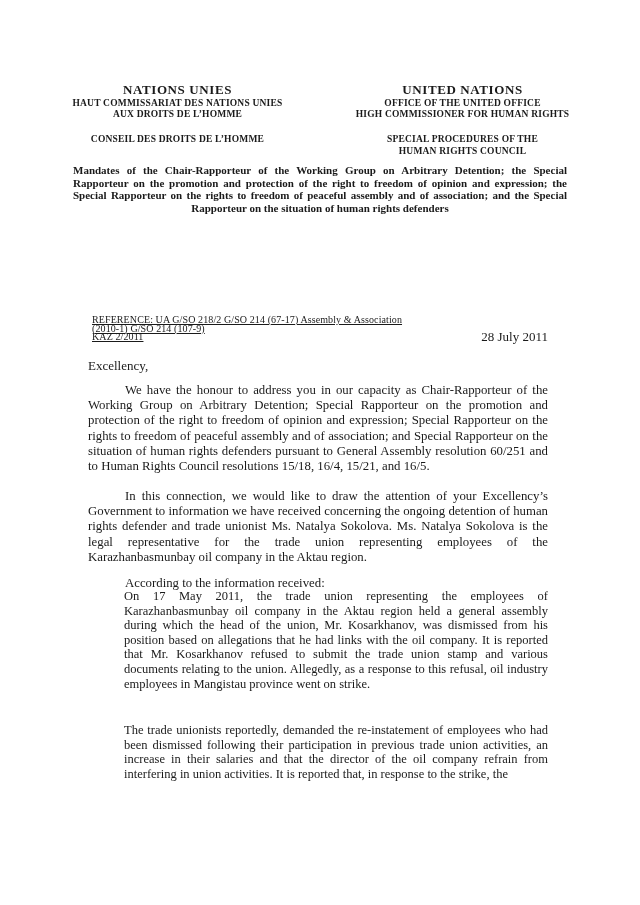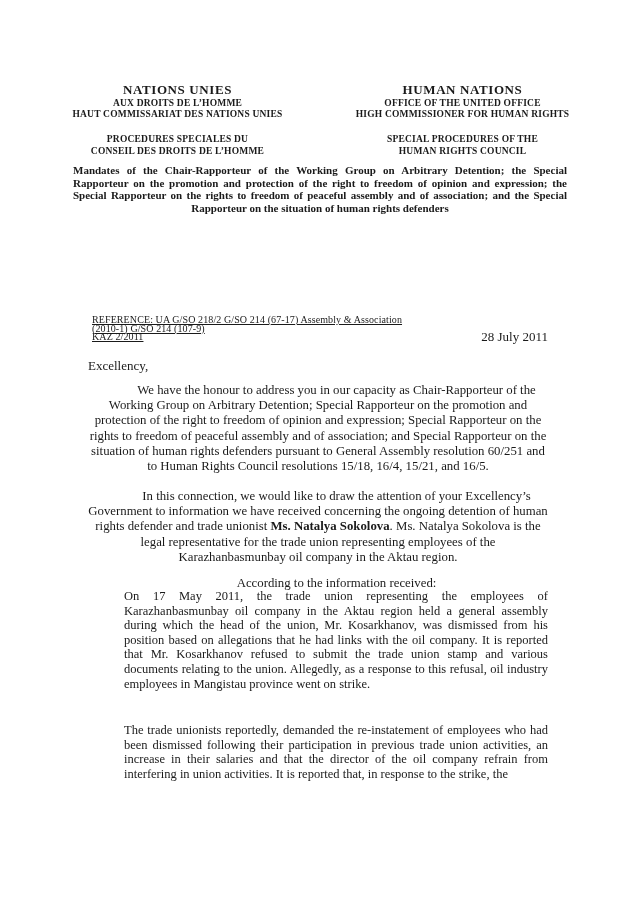--- a/index.html
+++ b/index.html
@@ -56,53 +56,52 @@
     position: absolute;
     top: 358px; left: 88px;
     font-size: 13px;
   }
   .para {
     position: absolute;
     left: 88px; width: 460px;
     font-size: 12.8px; line-height: 15.2px;
     text-align: justify;
   }
-  .para.indent { text-indent: 37px; text-align: center; }
+  .para.indent { text-indent: 37px; }
   .p1 { top: 383px; }
   .p2 { top: 489px; }
   .p3 { top: 576px; text-align: left; }
   .quote {
     position: absolute;
     left: 124px; width: 424px;
     font-size: 12.5px; line-height: 14.6px;
     text-align: justify;
   }
   .q1 { top: 589px; }
   .q2 { top: 723px; }
-  .bold-name { font-weight: bold; }
+  .bold-name { font-weight: normal; }
 </style>
 </head>
 <body>
 
 <div class="page">
 
   <div class="letterhead">
     <div class="lh-col">
       <div class="lh-org">NATIONS UNIES</div>
       <div class="lh-office">
+        <div>HAUT COMMISSARIAT DES NATIONS UNIES</div>
         <div>AUX DROITS DE L’HOMME</div>
-        <div>HAUT COMMISSARIAT DES NATIONS UNIES</div>
       </div>
       <div class="lh-proc">
-        <div>PROCEDURES SPECIALES DU</div>
         <div>CONSEIL DES DROITS DE L’HOMME</div>
       </div>
     </div>
     <div class="lh-col">
-      <div class="lh-org">HUMAN NATIONS</div>
+      <div class="lh-org">UNITED NATIONS</div>
       <div class="lh-office">
         <div>OFFICE OF THE UNITED OFFICE</div>
         <div>HIGH COMMISSIONER FOR HUMAN RIGHTS</div>
       </div>
       <div class="lh-proc">
         <div>SPECIAL PROCEDURES OF THE</div>
         <div>HUMAN RIGHTS COUNCIL</div>
       </div>
     </div>
   </div>

